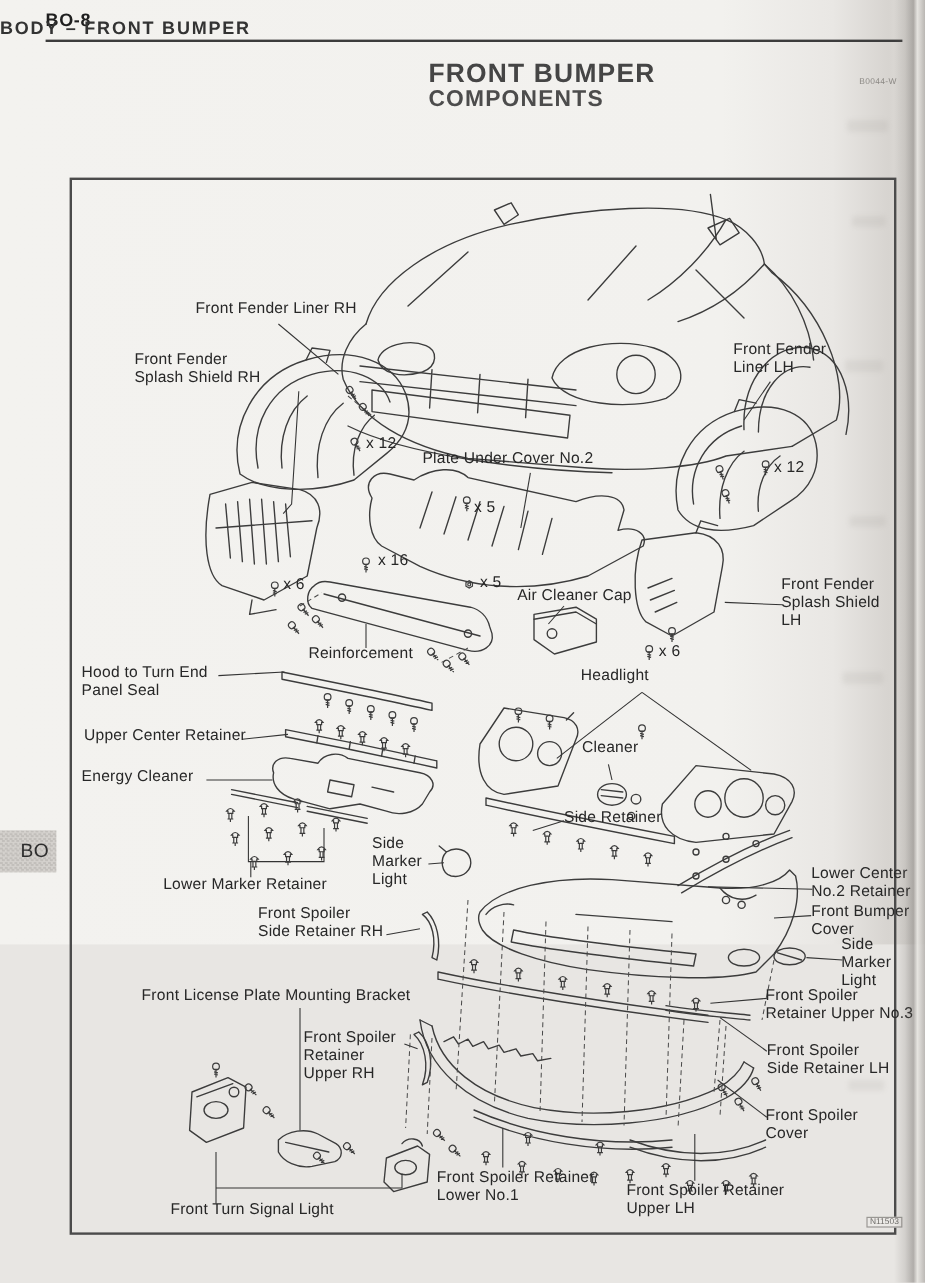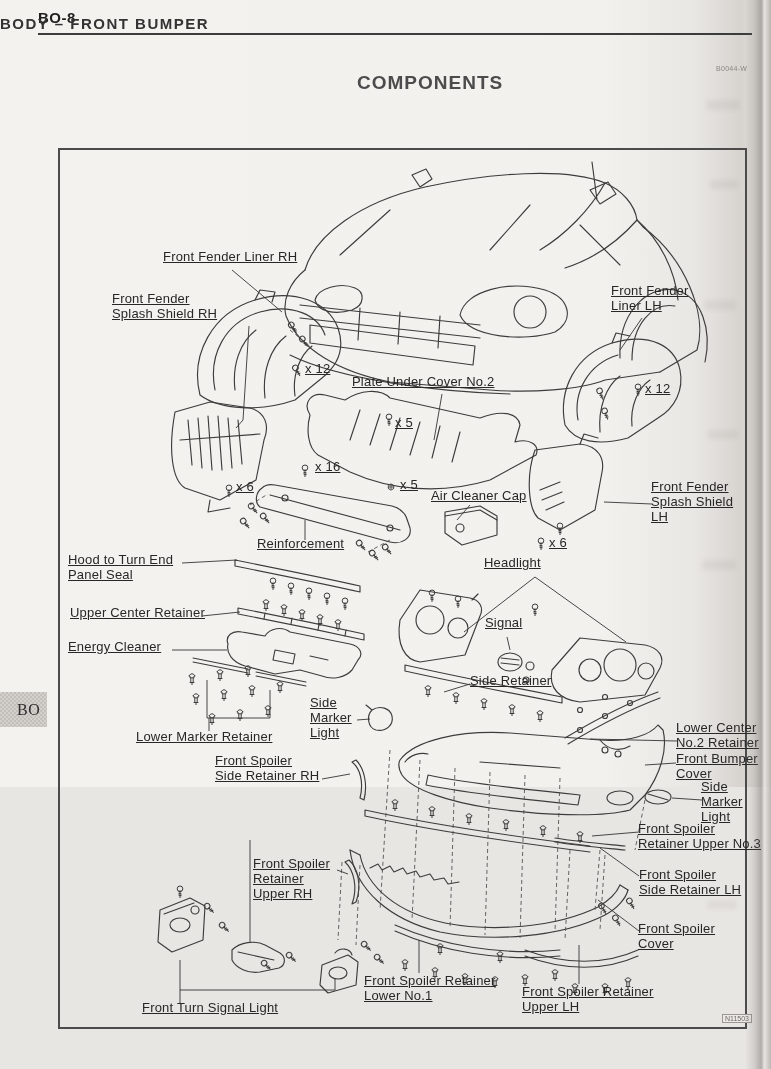--- a/index.html
+++ b/index.html
@@ -16,40 +16,41 @@
   .doc-subtitle{position:absolute;left:357px;top:72px;font-size:19px;font-weight:bold;color:#4c4c4c;letter-spacing:1px;}
   .fig-code{position:absolute;left:716px;top:65px;font-size:7px;color:#8b8884;letter-spacing:.3px;}
   
   .frame{position:absolute;left:58px;top:148px;width:689px;height:881px;border:2px solid #4b4b4b;box-sizing:border-box;}
   .diagram{position:absolute;left:0;top:0;width:685px;height:877px;}
   .ln *{fill:none;stroke:#3c3c3c;stroke-width:1.15;stroke-linecap:round;stroke-linejoin:round;}
   .lead *{fill:none;stroke:#343434;stroke-width:.9;}
   .dash *{fill:none;stroke:#4a4a4a;stroke-width:.85;stroke-dasharray:4 3;}
   .fast use{fill:none;stroke:#3c3c3c;stroke-width:1;}
   
-  .lbl{position:absolute;font-size:13px;line-height:15px;color:#272727;white-space:pre;letter-spacing:.2px;text-decoration:underline;}
+  .lbl{position:absolute;font-size:13px;line-height:15px;color:#272727;white-space:pre;letter-spacing:.2px;}
   
   .bo-tab{position:absolute;left:0;top:692px;width:47px;height:35px;
           background:repeating-conic-gradient(#c2bfbb 0 25%,#d4d1cd 0 50%) 0 0/4px 4px;
           display:flex;align-items:center;}
-  .bo-tab span{margin-left:17px;font-size:16px;color:#2e2e2e;letter-spacing:.5px;font-family:Liberation Serif, serif;}
+  .bo-tab span{margin-left:17px;font-size:16px;color:#2e2e2e;letter-spacing:.5px;}
   .draw-code{position:absolute;left:722px;top:1014px;font-size:7px;color:#6b6966;border:1px solid #9a9794;padding:0 2px;background:#eceae7;}
   
   .curl{position:absolute;right:0;top:0;width:26px;height:1069px;
         background:linear-gradient(to right,rgba(0,0,0,0) 0%,rgba(110,105,100,.18) 35%,rgba(85,80,76,.38) 62%,rgba(230,228,224,.85) 75%,rgba(150,146,142,.55) 100%);}
   .bleed{position:absolute;background:#8e8a84;opacity:.12;filter:blur(2px);border-radius:2px;}
 </style>
 </head>
 <body>
 
 <div class="page">
 
   <div class="hdr-left">BO-8</div>
   <div class="hdr-center">BODY  –  FRONT BUMPER</div>
   <div class="hdr-rule"></div>
+  <div class="doc-title">FRONT BUMPER</div>
   <div class="doc-subtitle">COMPONENTS</div>
   <div class="fig-code">B0044-W</div>
 
   <div class="frame">
     <svg class="diagram" viewBox="0 0 685 877">
       <defs>
         <g id="scr">
           <circle cx="0" cy="-1.2" r="2.8"></circle>
           <path d="M-1.4,1.2 L1.4,1.2 M0,1.2 L0,8 M-1.6,3.2 L1.6,4.0 M-1.6,5.0 L1.6,5.8"></path>
         </g>
@@ -375,28 +376,29 @@
 Splash Shield
 LH</div>
   <div class="lbl" style="left:549px;top:535px">x 6</div>
   <div class="lbl" style="left:236px;top:479px">x 6</div>
   <div class="lbl" style="left:257px;top:536px">Reinforcement</div>
   <div class="lbl" style="left:68px;top:552px">Hood to Turn End
 Panel Seal</div>
   <div class="lbl" style="left:70px;top:605px">Upper Center Retainer</div>
   <div class="lbl" style="left:68px;top:639px">Energy Cleaner</div>
   <div class="lbl" style="left:484px;top:555px">Headlight</div>
-  <div class="lbl" style="left:485px;top:615px">Signal</div>
+  <div class="lbl" style="left:485px;top:615px">Cleaner</div>
   <div class="lbl" style="left:470px;top:673px">Side Retainer</div>
   <div class="lbl" style="left:310px;top:695px">Side
 Marker
 Light</div>
   <div class="lbl" style="left:136px;top:729px">Lower Marker Retainer</div>
   <div class="lbl" style="left:215px;top:753px">Front Spoiler
 Side Retainer RH</div>
+  <div class="lbl" style="left:118px;top:821px">Front License Plate Mounting Bracket</div>
   <div class="lbl" style="left:253px;top:856px">Front Spoiler
 Retainer
 Upper RH</div>
   <div class="lbl" style="left:676px;top:720px">Lower Center
 No.2 Retainer</div>
   <div class="lbl" style="left:676px;top:751px">Front Bumper
 Cover</div>
   <div class="lbl" style="left:701px;top:779px">Side
 Marker
 Light</div>

